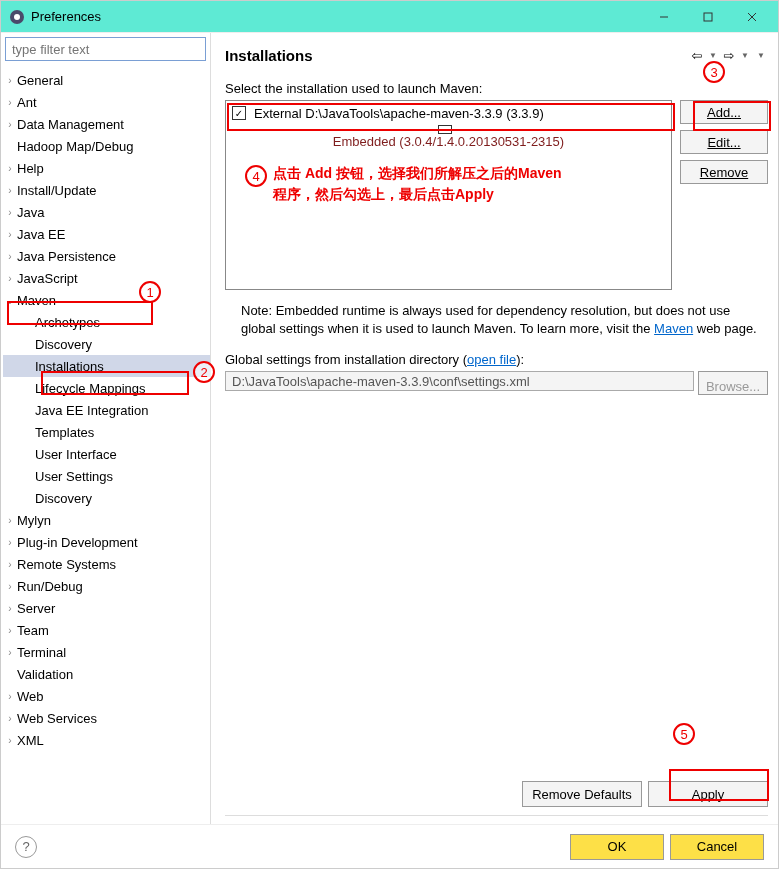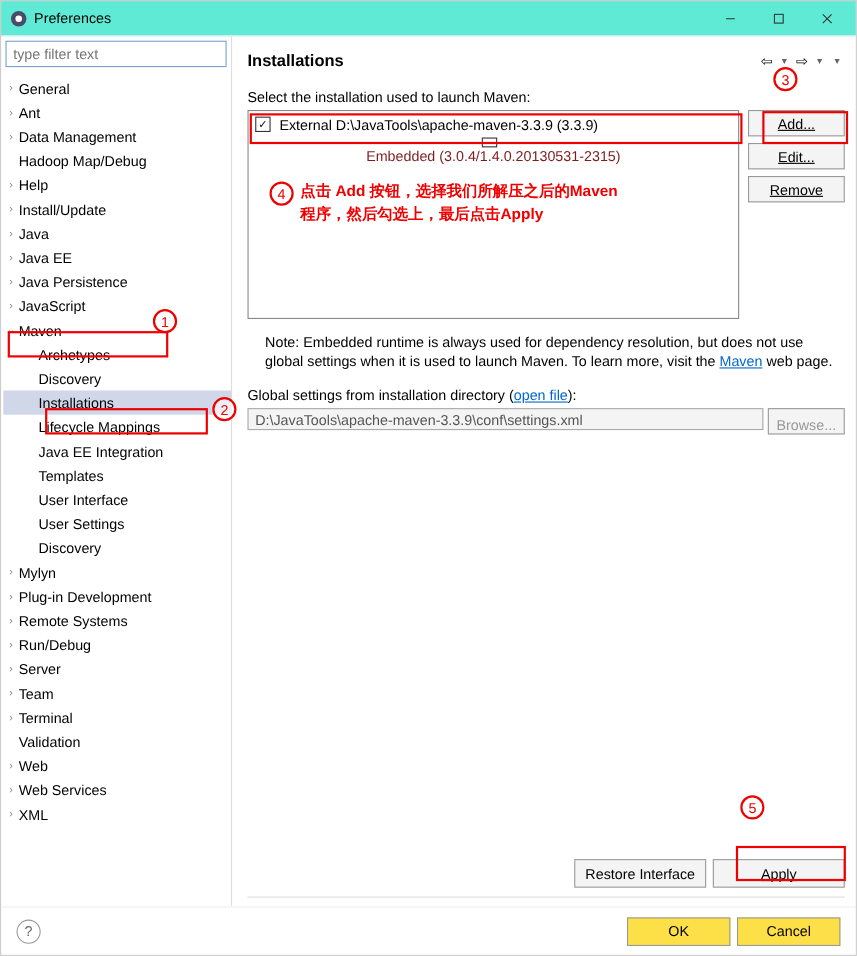--- a/index.html
+++ b/index.html
@@ -264,21 +264,21 @@
       </div>
       <div class="global-row">
         <input class="global-input" readonly="" value="D:\JavaTools\apache-maven-3.3.9\conf\settings.xml" style="">
         <div class="btn disabled" style="width:70px;align-items:flex-end;">
             <span>Browse...</span>
           </div>
       </div>
 
       <div class="apply-row">
         <div class="btn-wide">
-            <span>Restore Interface</span>
+            <span>Remove Defaults</span>
           </div>
         <div class="btn-wide">
             <span class="underline">Apply</span>
           </div>
       </div>
       <div class="sep"></div>
     </div>
   </div>
 
   <div class="bottom-bar">

